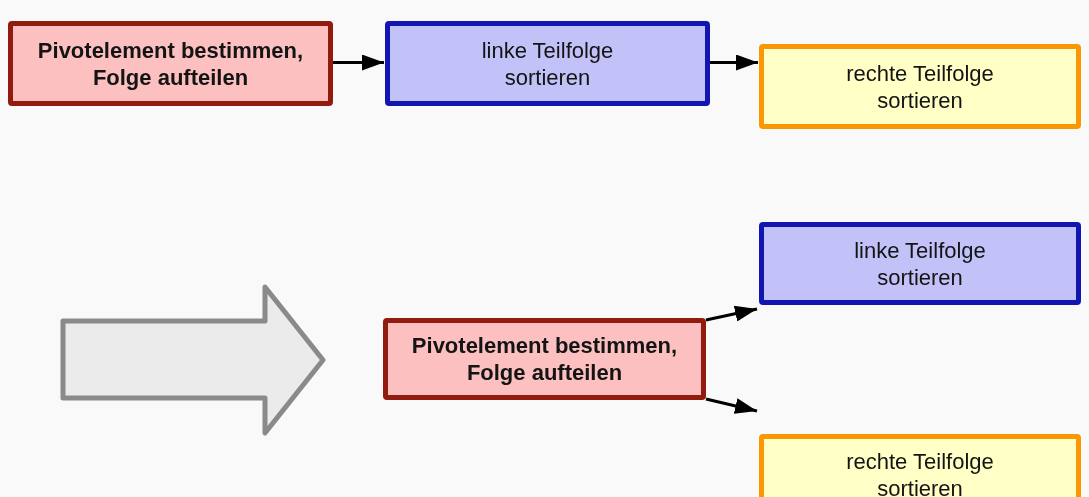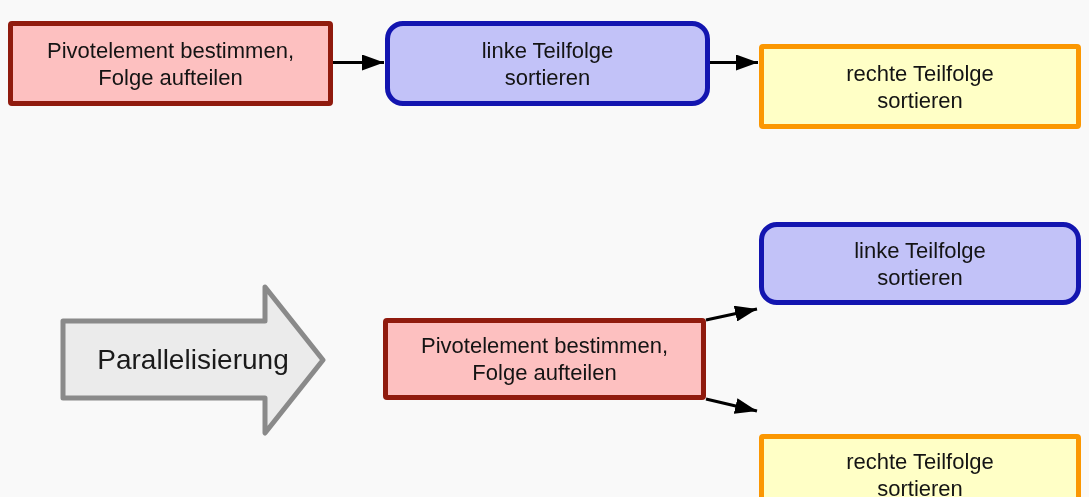--- a/index.html
+++ b/index.html
@@ -32,25 +32,25 @@
     align-items: center;
     justify-content: center;
     text-align: center;
     font-size: 22px;
     line-height: 27px;
     color: #141414;
   }
   .box--pivot {
     background: var(--pivot-fill, #fdc0c0);
     border-color: var(--pivot-border, #901b0e);
+    font-weight: bold;
   }
   .box--left {
     background: var(--left-fill, #c2c2f8);
     border-color: var(--left-border, #1315b0);
-    border-radius: 18px;
   }
   .box--right {
     background: var(--right-fill, #ffffc6);
     border-color: var(--right-border, #fb9702);
     margin-top: 23px;
   }
   
   .seq-pivot  { left: 8px;   top: 21px;  width: 325px; height: 85px; }
   .seq-left   { left: 385px; top: 21px;  width: 325px; height: 85px; }
   .seq-right  { left: 759px; top: 21px;  width: 322px; height: 85px; }
@@ -114,21 +114,20 @@
   </div>
   <div class="box box--left seq-left">
     <span>linke Teilfolge</span>
     <span>sortieren</span>
   </div>
   <div class="box box--right seq-right">
     <span>rechte Teilfolge</span>
     <span>sortieren</span>
   </div>
 
-  <div class="big-arrow-label">Parallelisierung</div>
 
   <div class="box box--pivot par-pivot">
     <span>Pivotelement bestimmen,</span>
     <span>Folge aufteilen</span>
   </div>
   <div class="box box--left par-left">
     <span>linke Teilfolge</span>
     <span>sortieren</span>
   </div>
   <div class="box box--right par-right">

